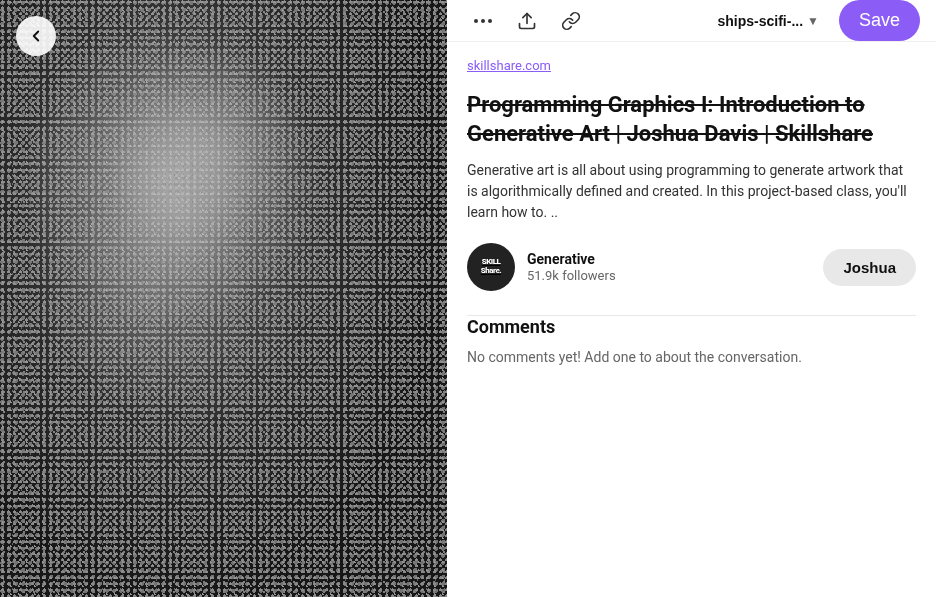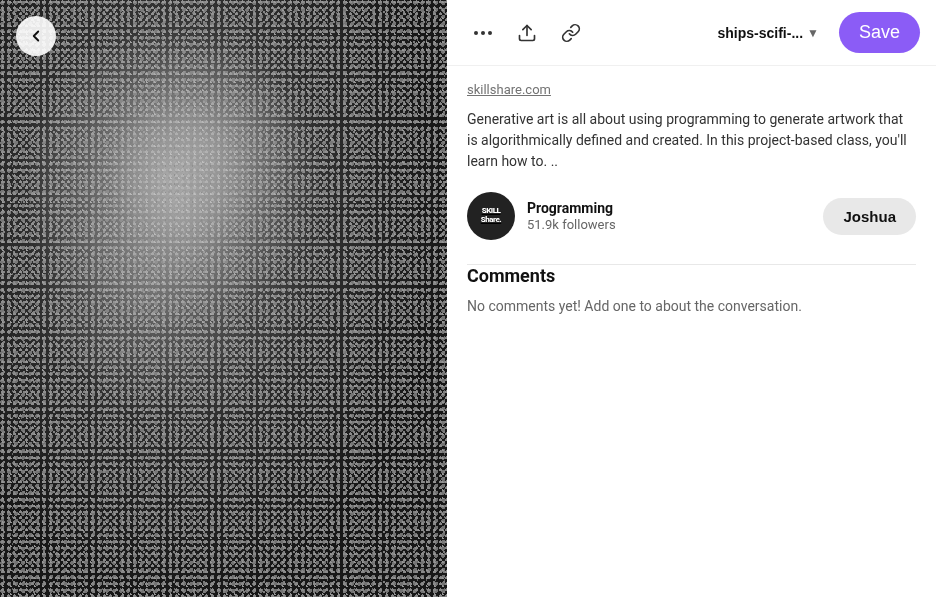--- a/index.html
+++ b/index.html
@@ -91,21 +91,21 @@
       background: #fff;
       display: flex;
       flex-direction: column;
       overflow-y: auto;
     }
 
     
     .toolbar {
       display: flex;
       align-items: center;
-      padding: 12px 16px;
+      padding: 0 16px;
       gap: 8px;
       border-bottom: 1px solid #f0f0f0;
     }
 
     .toolbar-left {
       display: flex;
       gap: 4px;
       align-items: center;
     }
 
@@ -161,25 +161,25 @@
     }
 
     
     .content {
       padding: 16px 20px;
       flex: 1;
     }
 
     .source-link {
       font-size: 13px;
-      color: #737373;
+      color: #8b5cf6;
       text-decoration: underline;
       cursor: pointer;
       display: block;
-      margin-bottom: 12px;
+      margin-bottom: 18px;
     }
 
     .pin-title {
       font-size: 22px;
       font-weight: 700;
       color: #111;
       line-height: 1.3;
       margin-bottom: 12px;
       text-decoration: line-through;
     }
@@ -345,35 +345,36 @@
         <span class="chevron-icon">▼</span>
       </button>
       <button class="save-btn">Save</button>
     </div>
   </div>
 
   <div class="content">
 
     <a class="source-link">skillshare.com</a>
 
+    <h1 class="pin-title">Programming Graphics I: Introduction to Generative Art | Joshua Davis | Skillshare</h1>
 
     <p class="pin-description">Generative art is all about using programming to generate artwork that is algorithmically defined and created. In this project-based class, you'll learn how to. ..</p>
 
     <div class="creator-row">
       <div class="creator-avatar">
         <div class="creator-avatar-inner">
           <div class="skillshare-logo">
             <div>SKILL</div>
             <div>Share.</div>
           </div>
         </div>
       </div>
 
       <div class="creator-info">
-        <div class="creator-name">Programming</div>
+        <div class="creator-name">Generative</div>
         <div class="creator-followers">51.9k followers</div>
       </div>
 
       <button class="follow-btn">Joshua</button>
     </div>
 
     <div class="comments-section">
       <h2 class="comments-title">Comments</h2>
       <p class="no-comments">No comments yet! Add one to about the conversation.</p>
     </div>

